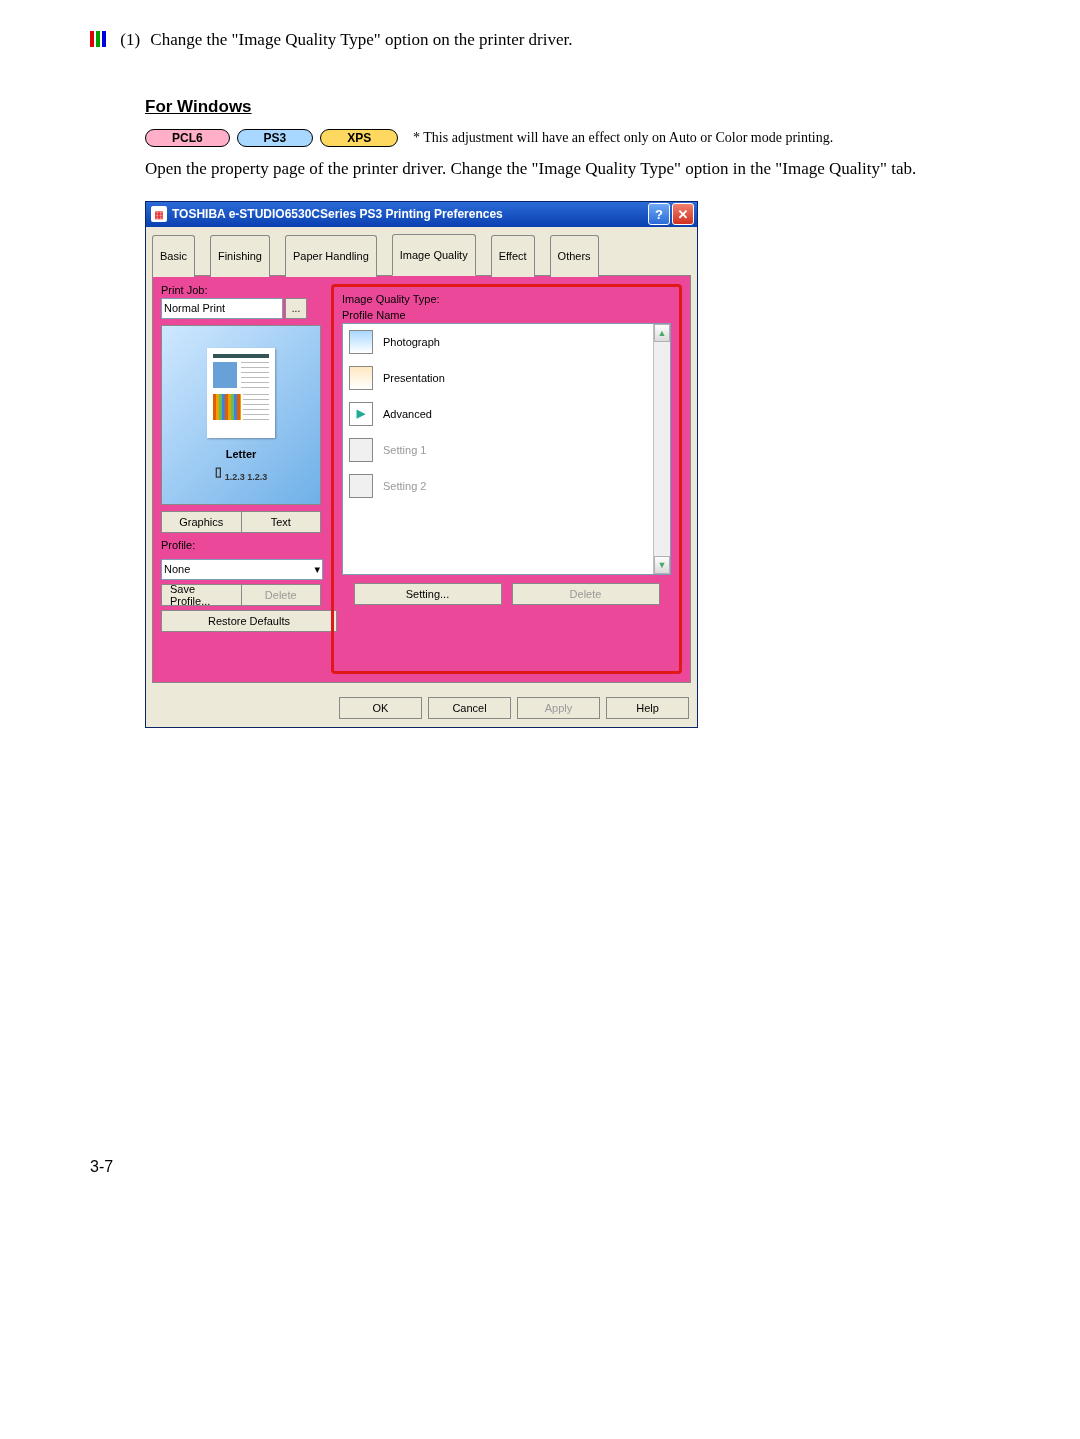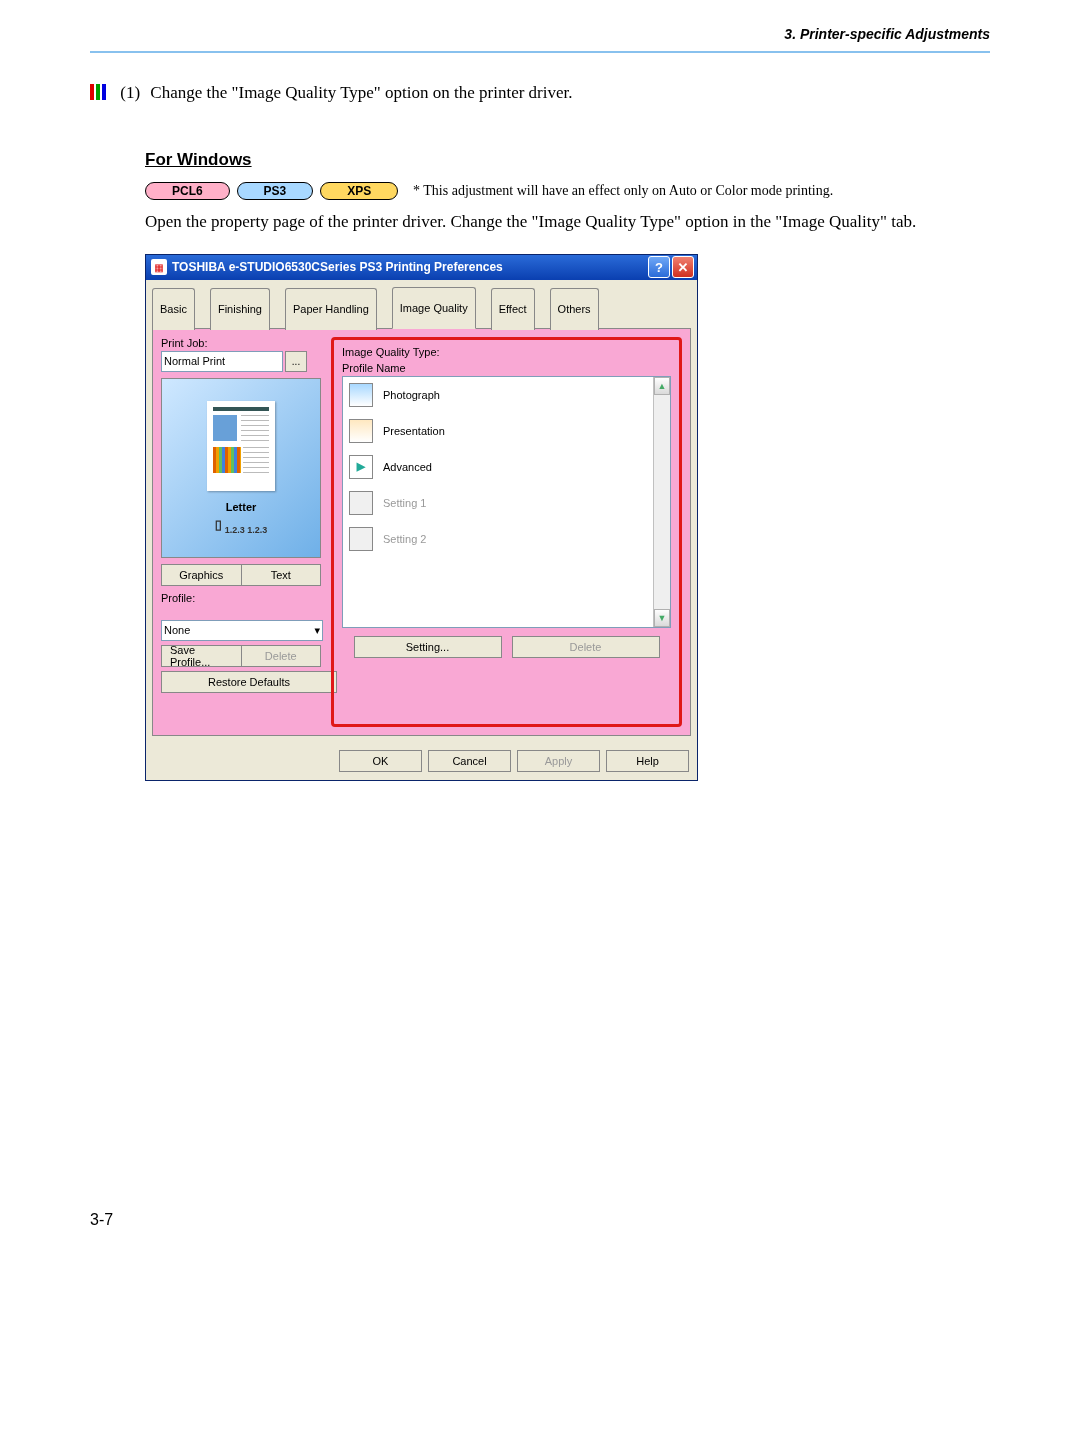--- a/index.html
+++ b/index.html
@@ -28,21 +28,21 @@
   .tb-btn { width:20px; height:20px; margin-left:2px; border:1px solid #fff; border-radius:3px; display:flex; align-items:center; justify-content:center; font-weight:bold; font-size:13px; }
   .tb-help { background: linear-gradient(#6fa8f7,#2a6bd8); color:#fff; }
   .tb-close { background: linear-gradient(#f08070,#d03020); color:#fff; }
 
   .dlg-body { padding:6px; }
   .tab-row { display:flex; border-bottom:1px solid #888; margin-bottom:0; }
   .tab { border:1px solid #888; border-bottom:none; padding:14px 7px; background:#ece9d8; border-top-left-radius:3px; border-top-right-radius:3px; margin-right:15px; position:relative; top:1px; font-size:11px; }
   .tab.active { background:#ece9d8; font-weight:normal; z-index:2; border-bottom:1px solid #ece9d8; top:1px; }
   .tab.inactive { background:#ece9d8; top:2px; }
 
-  .tab-content { border:1px solid #888; border-top:none; background:#f9a8d4; padding:8px; min-height:390px; display:flex; gap:10px; }
+  .tab-content { border:1px solid #888; border-top:none; background:#ec4899; padding:8px; min-height:390px; display:flex; gap:10px; }
 
   .left-col { width:160px; }
   .left-col .lbl { font-size:11px; margin-bottom:2px; }
   .combo { display:flex; }
   .combo select, .select-like { border:1px solid #7f9db9; background:#fff; font-size:11px; height:19px; width:116px; padding:0 2px; }
   .combo .cbtn { border:1px solid #888; background:#ece9d8; width:20px; height:19px; margin-left:2px; font-size:10px; display:flex; align-items:center; justify-content:center; }
 
   .preview-box { margin-top:6px; width:158px; height:178px; border:1px solid #888; background: linear-gradient(135deg,#cfe8ff 0%, #6fb0e8 100%); display:flex; flex-direction:column; align-items:center; justify-content:center;font-weight:bold; }
   .paper-thumb { width:68px; height:90px; background:#fff; box-shadow:1px 1px 2px rgba(0,0,0,.3); position:relative; }
   .paper-thumb::before { content:""; position:absolute; left:6px; top:6px; width:56px; height:4px; background:#355; }
@@ -53,21 +53,21 @@
        repeating-linear-gradient(to right, #e06000 0 3px, #f0a000 3px 6px, #60c060 6px 9px, #4080e0 9px 12px) 0 32px/28px 26px no-repeat,
        repeating-linear-gradient(#bbb 0 1px, transparent 1px 5px) 30px 32px/26px 26px no-repeat;
   }
   .preview-box .pv-label { color:#000; font-size:11px; margin-top:10px; }
   .preview-box .pv-icons { margin-top:4px; font-size:13px; color:#333; letter-spacing:3px; }
 
   .gt-row { display:flex; margin-top:6px;border-radius:10px; }
   .gt-btn { flex:1; border:1px solid #888; background:#ece9d8; font-size:11px; height:20px; display:flex; align-items:center; justify-content:center; }
   .gt-btn + .gt-btn { border-left:none; }
 
-  .profile-combo { margin-top:16px; }
+  .profile-combo { margin-top:8px; }
   .btn-row { display:flex; margin-top:4px; gap:0; }
   .std-btn { border:1px solid #888; background:#ece9d8; font-size:11px; height:20px; display:flex; align-items:center; justify-content:center; padding: 0 8px; }
   .std-btn.disabled { color:#999; }
   .restore-btn { margin-top:4px; width:158px; }
 
   .right-col { flex:1; position:relative; }
   .red-outline { border:3px solid #e01818; border-radius:4px; padding:6px 8px 10px 8px; height: calc(100% - 0px); box-sizing:border-box; }
   .rc-label { font-size:11px; }
   .profile-list { border:1px solid #7f9db9; background:#fff; margin-top:2px; height:250px; display:flex; }
   .list-body { flex:1; overflow:hidden; }
@@ -91,23 +91,20 @@
   .dlg-footer { padding:8px; display:flex; justify-content:flex-end; gap:6px; background:#ece9d8; }
   .dlg-footer .std-btn { width:65px; }
 
   .page-footer { margin-top:430px; font-size:13px; display:flex; justify-content:space-between; padding: 0 0; }
   .footer-wrap { position:relative; margin-top:430px; }
 </style>
 </head>
 <body>
 
 <div class="page">
-  <div class="header-region">
-    <span class="header-text">3. Printer-specific Adjustments</span>
-  </div>
 
   <div class="body-region">
     <div class="step-line">
       <span class="step-marker">
         <span class="bar" style="background:#e00000"></span><span class="bar" style="background:#00a000"></span><span class="bar" style="background:#0000e0"></span>
       </span>
       <span>(1)</span>
       <span style="margin-left:6px">Change the "Image Quality Type" option on the printer driver.</span>
     </div>
 

